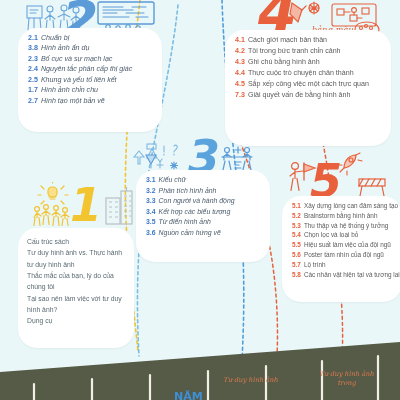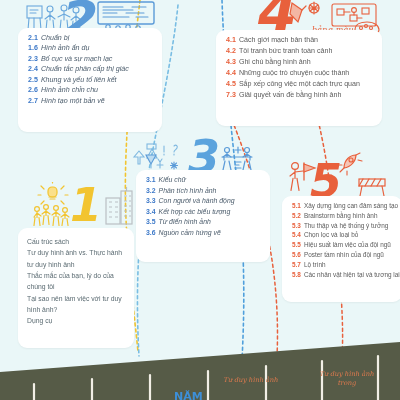--- a/index.html
+++ b/index.html
@@ -8,28 +8,28 @@
     background:#eaf7f8;
     font-family:"Liberation Sans","DejaVu Sans",sans-serif;
   }
   .stage{position:absolute;inset:0;width:400px;height:400px;overflow:hidden;}
 
   
   .divider{position:absolute;top:0;left:0;width:400px;height:400px;pointer-events:none;}
 
   
   .card{
-    position:absolute;background:#ffffff;border-radius:9px;
+    position:absolute;background:#ffffff;border-radius:19px;
     box-shadow:0 1px 2px rgba(0,0,0,.05);
   }
 
   
   .card-s2{left:18px;top:28px;width:144px;height:104px;}
   
-  .card-s4{left:216px;top:30px;width:166px;height:96px;}
+  .card-s4{left:225px;top:30px;width:166px;height:116px;}
   
   .card-s3{left:136px;top:170px;width:134px;height:92px;}
   
   .card-s5{left:282px;top:196px;width:120px;height:106px;}
   
   .card-s1{left:18px;top:228px;width:116px;height:120px;}
 
   
   .list{position:absolute;left:0;top:0;padding:7px 6px 6px 10px;box-sizing:border-box;width:100%;}
   .li{display:flex;align-items:baseline;line-height:1.0;margin-bottom:3.4px;white-space:nowrap;}
@@ -129,37 +129,37 @@
 
   <div class="bignum n2">2</div>
 
   <div class="card card-s2">
     <div class="list blue">
       <div class="li">
           <span class="num">2.1</span>
           <span class="txt">Chuẩn bị</span>
         </div>
       <div class="li">
-          <span class="num">1.6</span>
+          <span class="num">3.8</span>
           <span class="txt">Hình ảnh ẩn dụ</span>
         </div>
       <div class="li">
           <span class="num">2.3</span>
           <span class="txt">Bố cục và sự mạch lạc</span>
         </div>
       <div class="li">
           <span class="num">2.4</span>
-          <span class="txt">Chuẩn tắc phân cấp thị giác</span>
+          <span class="txt">Nguyên tắc phân cấp thị giác</span>
         </div>
       <div class="li">
           <span class="num">2.5</span>
           <span class="txt">Khung và yếu tố liên kết</span>
         </div>
       <div class="li">
-          <span class="num">2.6</span>
+          <span class="num">1.7</span>
           <span class="txt">Hình ảnh chỉn chu</span>
         </div>
       <div class="li">
           <span class="num">2.7</span>
           <span class="txt">Hình tạo một bản vẽ</span>
         </div>
     </div>
   </div>
 
   <svg class="doodle" style="left:288px;top:0px;" width="36" height="30" viewBox="0 0 36 30">
@@ -197,29 +197,29 @@
   <div class="bignum n4">4</div>
 
   <div class="card card-s4">
     <div class="list orange">
       <div class="li">
           <span class="num">4.1</span>
           <span class="txt">Cách giới mạch bản thân</span>
         </div>
       <div class="li">
           <span class="num">4.2</span>
-          <span class="txt">Tôi tranh bức tranh toàn cảnh</span>
+          <span class="txt">Tôi trong bức tranh chỉn cảnh</span>
         </div>
       <div class="li">
           <span class="num">4.3</span>
           <span class="txt">Ghi chú bằng hình ảnh</span>
         </div>
       <div class="li">
           <span class="num">4.4</span>
-          <span class="txt">Những cuộc trò chuyện cuộc thành</span>
+          <span class="txt">Thực cuộc trò chuyện chân thành</span>
         </div>
       <div class="li">
           <span class="num">4.5</span>
           <span class="txt">Sắp xếp công việc một cách trực quan</span>
         </div>
       <div class="li">
           <span class="num">7.3</span>
           <span class="txt">Giải quyết vấn đề bằng hình ảnh</span>
         </div>
     </div>

